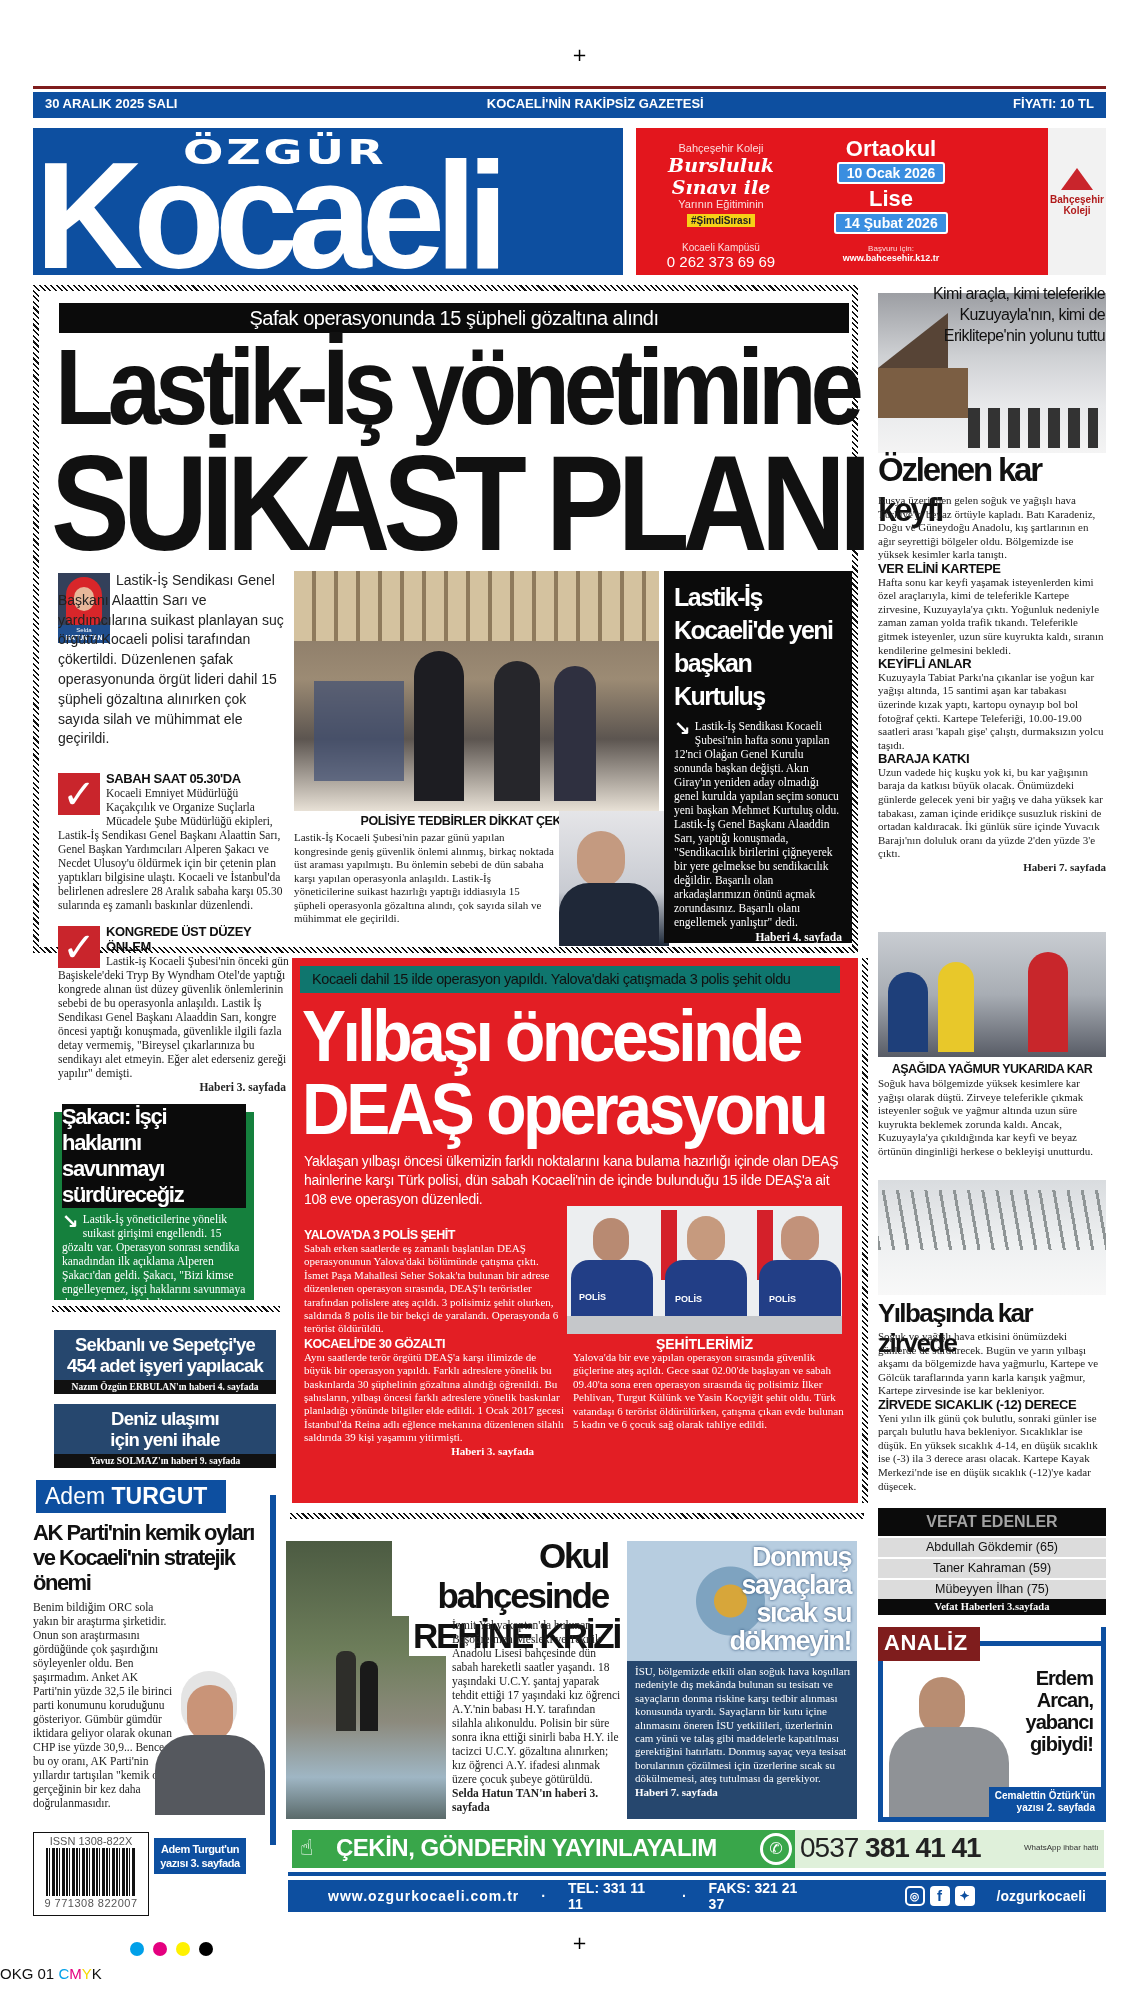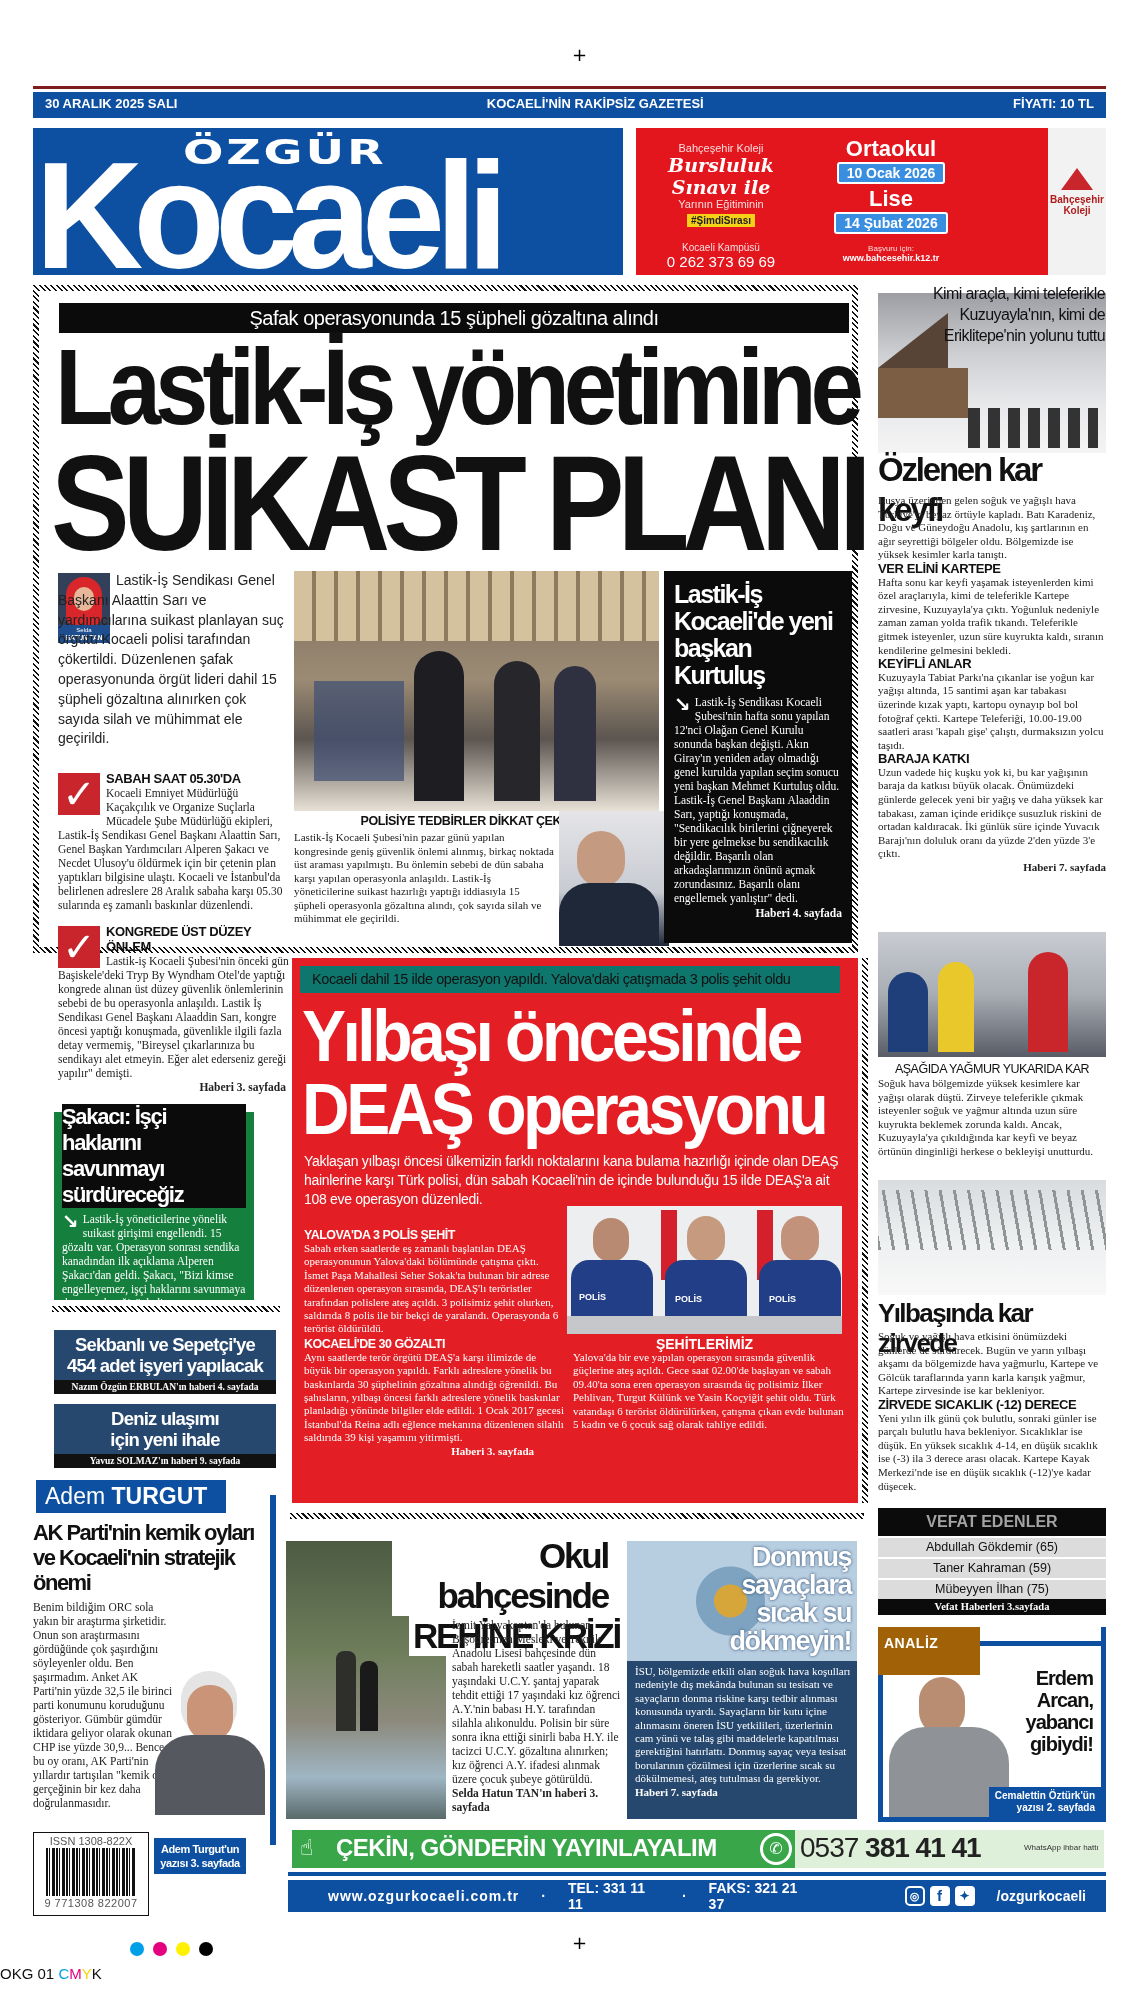--- a/index.html
+++ b/index.html
@@ -129,21 +129,21 @@
     </div>
     <div class="abs" style="left:255px;top:523px;width:365px;text-align:center;font-family:'Liberation Sans',sans-serif;font-weight:700;font-size:12.5px;letter-spacing:-0.4px">POLİSİYE TEDBİRLER DİKKAT ÇEKMİŞTİ</div>
     <div class="abs body-s" style="left:255px;top:540px;width:260px;font-size:11px;line-height:13.5px">Lastik-İş Kocaeli Şubesi'nin pazar günü yapılan kongresinde geniş güvenlik önlemi alınmış, birkaç noktada üst araması yapılmıştı. Bu önlemin sebebi de dün sabaha karşı yapılan operasyonla anlaşıldı. Lastik-İş yöneticilerine suikast hazırlığı yaptığı iddiasıyla 15 şüpheli operasyonla gözaltına alındı, çok sayıda silah ve mühimmat ele geçirildi.</div>
 
     <div class="abs photo" style="left:520px;top:520px;width:110px;height:135px;background:linear-gradient(180deg,#e5e5e8 0%,#c8cbd2 60%,#1e2a3a 100%)">
       <div style="position:absolute;left:18px;top:20px;width:48px;height:56px;border-radius:24px;background:#c49a80"></div>
       <div style="position:absolute;left:0;top:72px;width:100px;height:70px;border-radius:30px 30px 0 0;background:#1f2838"></div>
     </div>
 
     <div class="abs" style="left:625px;top:280px;width:188px;height:372px;background:#0b0b0b;color:#fff;padding:10px 10px">
-      <div style="font-family:'Liberation Sans',sans-serif;font-weight:700;font-size:25px;line-height:27px;letter-spacing:-1.5px">Lastik-İş Kocaeli'de yeni başkan Kurtuluş</div>
+      <div style="font-family:'Liberation Sans',sans-serif;font-weight:700;font-size:25px;line-height:33px;letter-spacing:-1.5px">Lastik-İş Kocaeli'de yeni başkan Kurtuluş</div>
       <div style="font-family:'Liberation Serif',serif;font-size:11.5px;line-height:14px;margin-top:6px">
         <span style="float:left;font-size:20px;line-height:18px;margin-right:4px;font-family:'DejaVu Sans',sans-serif;font-weight:700">↘</span>
         <span>Lastik-İş Sendikası Kocaeli Şubesi'nin hafta sonu yapılan 12'nci Olağan Genel Kurulu sonunda başkan değişti. Akın Giray'ın yeniden aday olmadığı genel kurulda yapılan seçim sonucu yeni başkan Mehmet Kurtuluş oldu. Lastik-İş Genel Başkanı Alaaddin Sarı, yaptığı konuşmada, "Sendikacılık birilerini çiğneyerek bir yere gelmekse bu sendikacılık değildir. Başarılı olan arkadaşlarımızın önünü açmak zorundasınız. Başarılı olanı engellemek yanlıştır" dedi.</span>
       </div>
       <div style="font-weight:700;font-size:11.5px;text-align:right;margin-top:2px">Haberi 4. sayfada</div>
     </div>
   </div>
 </div>
 
 <div class="abs" style="left:54px;top:1112px;width:200px;height:188px;background:#15803d;color:#fff;padding:0 8px">
@@ -267,21 +267,21 @@
   <div class="subhd">BARAJA KATKI</div>
   <div>Uzun vadede hiç kuşku yok ki, bu kar yağışının baraja da katkısı büyük olacak. Önümüzdeki günlerde gelecek yeni bir yağış ve daha yüksek kar tabakası, zaman içinde eridikçe susuzluk riskini de ortadan kaldıracak. İki günlük süre içinde Yuvacık Barajı'nın doluluk oranı da yüzde 2'den yüzde 3'e çıktı.</div>
   <div style="text-align:right;font-weight:700">Haberi 7. sayfada</div>
 </div>
 
 <div class="abs rcol photo" style="top:932px;height:125px;background:linear-gradient(180deg,#c9cdd2 0%,#a8adb4 50%,#585c66 100%)">
   <div style="position:absolute;left:10px;top:40px;width:40px;height:80px;background:#1e3f7a;border-radius:20px 20px 0 0"></div>
   <div style="position:absolute;left:60px;top:30px;width:36px;height:90px;background:#e8c82a;border-radius:18px 18px 0 0"></div>
   <div style="position:absolute;left:150px;top:20px;width:40px;height:100px;background:#c8262b;border-radius:20px 20px 0 0"></div>
 </div>
-<div class="abs rcol" style="top:1062px;text-align:center;font-family:'Liberation Sans',sans-serif;font-weight:400;font-size:12.5px;letter-spacing:-0.5px">AŞAĞIDA YAĞMUR YUKARIDA KAR</div>
+<div class="abs rcol" style="top:1062px;text-align:center;font-family:'Liberation Sans',sans-serif;font-weight:700;font-size:12.5px;letter-spacing:-0.5px">AŞAĞIDA YAĞMUR YUKARIDA KAR</div>
 <div class="abs rcol body-s" style="top:1077px;font-size:11px;line-height:13.6px">Soğuk hava bölgemizde yüksek kesimlere kar yağışı olarak düştü. Zirveye teleferikle çıkmak isteyenler soğuk ve yağmur altında uzun süre kuyrukta beklemek zorunda kaldı. Ancak, Kuzuyayla'ya çıkıldığında kar keyfi ve beyaz örtünün dinginliği herkese o bekleyişi unutturdu.</div>
 
 <div class="abs rcol photo" style="top:1180px;height:115px;background:linear-gradient(180deg,#d9dcdf 0%,#eef0f1 55%,#f8f8f8 100%)">
   <div style="position:absolute;left:0;top:10px;width:228px;height:60px;background:repeating-linear-gradient(80deg,#8f9596 0 3px,transparent 3px 14px)"></div>
 </div>
 <div class="abs rcol rhd" style="top:1298px;font-size:26px;line-height:30px;letter-spacing:-1.6px">Yılbaşında kar zirvede</div>
 <div class="abs rcol body-s" style="top:1330px;font-size:11px;line-height:13.6px">
   <div>Soğuk ve yağışlı hava etkisini önümüzdeki günlerde de sürdürecek. Bugün ve yarın yılbaşı akşamı da bölgemizde hava yağmurlu, Kartepe ve Gölcük taraflarında yarın karla karışık yağmur, Kartepe zirvesinde ise kar bekleniyor.</div>
   <div class="subhd">ZİRVEDE SICAKLIK (-12) DERECE</div>
   <div>Yeni yılın ilk günü çok bulutlu, sonraki günler ise parçalı bulutlu hava bekleniyor. Sıcaklıklar ise düşük. En yüksek sıcaklık 4-14, en düşük sıcaklık ise (-3) ila 3 derece arası olacak. Kartepe Kayak Merkezi'nde ise en düşük sıcaklık (-12)'ye kadar düşecek.</div>
@@ -299,21 +299,21 @@
 
 <div class="abs" style="left:878px;top:1627px;width:228px;height:195px;border:5px solid #0d4fa0;border-top-width:0;background:#fff;overflow:hidden">
   <div style="position:absolute;left:0;top:0;width:100%;height:20px;border-top:5px solid #0d4fa0;margin-top:14px"></div>
   <div style="position:absolute;left:6px;top:50px;width:120px;height:145px">
     <div style="position:absolute;left:30px;top:0;width:46px;height:58px;border-radius:23px;background:#b88d72"></div>
     <div style="position:absolute;left:0;top:50px;width:120px;height:100px;border-radius:36px 36px 0 0;background:#8f9296"></div>
   </div>
   <div style="position:absolute;right:8px;top:40px;width:90px;text-align:right;font-family:'Liberation Sans',sans-serif;font-weight:700;font-size:20px;line-height:22px;letter-spacing:-1px">Erdem Arcan, yabancı gibiydi!</div>
   <div style="position:absolute;right:0;bottom:0;width:112px;height:30px;background:#0d4fa0;color:#fff;text-align:right;font-family:'Liberation Sans',sans-serif;font-weight:700;font-size:10px;line-height:12px;padding:3px 6px 0 0">Cemalettin Öztürk'ün yazısı 2. sayfada</div>
 </div>
-<div class="abs" style="left:878px;top:1627px;width:102px;height:48px;background:#a16207;color:#fff;font-family:'Liberation Sans',sans-serif;font-weight:700;font-size:14px;line-height:32px;padding-left:6px;letter-spacing:0.5px">ANALİZ</div>
+<div class="abs" style="left:878px;top:1627px;width:102px;height:34px;background:#7f1d1d;color:#fff;font-family:'Liberation Sans',sans-serif;font-weight:700;font-size:22px;line-height:32px;padding-left:6px;letter-spacing:0.5px">ANALİZ</div>
 
 <div id="wa" class="abs">
   <span style="position:absolute;left:8px;top:5px;font-size:22px;color:#fff;font-family:'DejaVu Sans',sans-serif">☝</span>
   <span style="position:absolute;left:44px;top:4px;color:#fff;font-family:'Liberation Sans',sans-serif;font-weight:700;font-size:24px;letter-spacing:-0.5px">ÇEKİN, GÖNDERİN YAYINLAYALIM</span>
   <span style="position:absolute;left:468px;top:3px;width:32px;height:32px;border-radius:16px;background:#39a64a;border:3px solid #fff;color:#fff;text-align:center;line-height:26px;font-size:16px;font-family:'DejaVu Sans',sans-serif">✆</span>
   <span style="position:absolute;left:508px;top:2px;color:#222;font-family:'Liberation Sans',sans-serif;font-size:28px;letter-spacing:-1px"><span>0537</span> <b>381 41 41</b></span>
   <span style="position:absolute;left:732px;top:13px;color:#333;font-family:'Liberation Sans',sans-serif;font-size:8px">WhatsApp ihbar hattı</span>
 </div>
 
 <div id="footer" class="abs">

